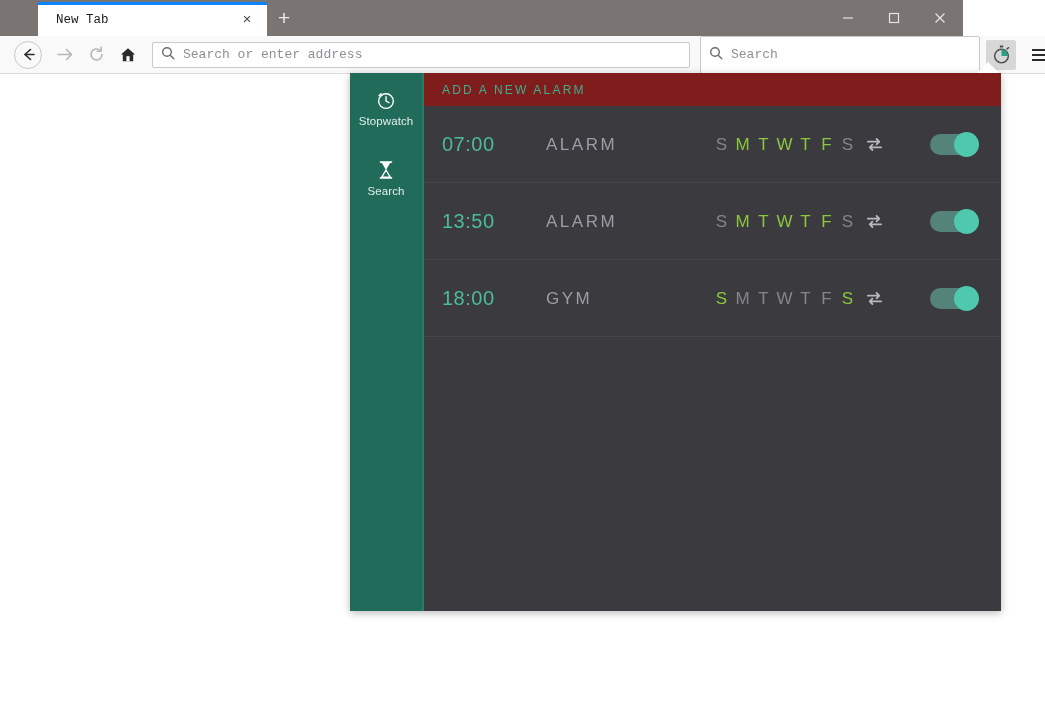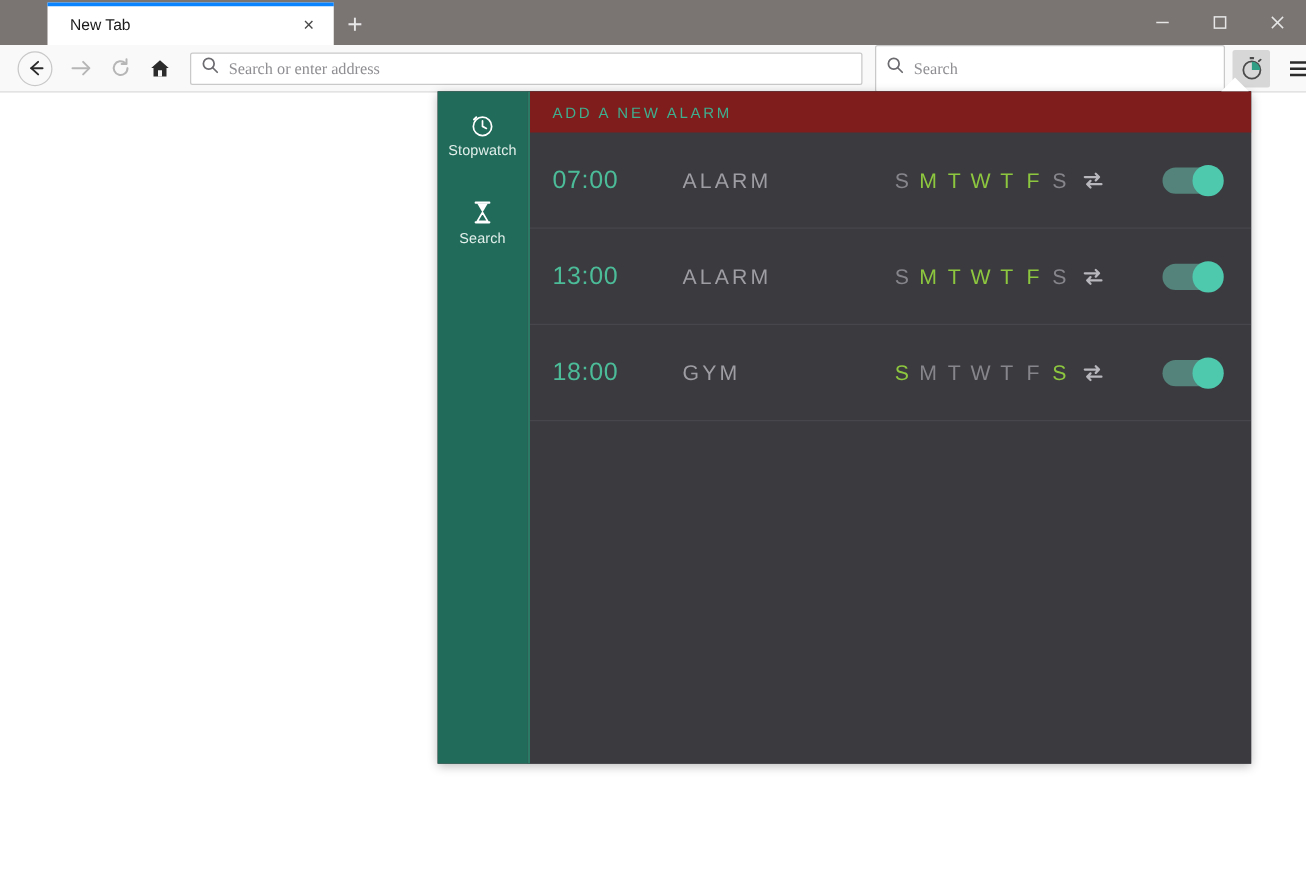--- a/index.html
+++ b/index.html
@@ -17,23 +17,24 @@
     position: relative;
     width: 1045px;
     height: 716px;
     background: #ffffff;
   }
 
   
   .titlebar {
     position: absolute;
     top: 0; left: 0;
-    width: 1045px;
+    width: 963px;
     height: 36px;
     background: #7a7472;
+    font-family: Liberation Mono, monospace;
   }
 
   .tab {
     position: absolute;
     top: 2px; left: 38px;
     width: 229px;
     height: 34px;
     background: #ffffff;
     border-top: 3px solid #0a84ff;
     display: flex;
@@ -120,21 +121,21 @@
     border-radius: 2px;
     display: flex;
     align-items: center;
     padding: 0 8px;
     gap: 8px;
   }
   .urlbar input, .searchbar input {
     border: none;
     outline: none;
     flex: 1;
-    font-family: Liberation Serif, serif;
+    font-family: Liberation Mono, monospace;
     font-size: 13px;
     color: #0f766e;
     background: transparent;
   }
   .urlbar input::placeholder, .searchbar input::placeholder { color: #8f8f93; }
 
   .searchbar {
     flex: 0 0 auto;
     width: 280px;
     height: 38px;
@@ -505,21 +506,21 @@
               <path d="M3 7 L15 7 M12.2 4.2 L15 7 L12.2 9.8" fill="none" stroke="#b7b7bd" stroke-width="1.9" stroke-linecap="round" stroke-linejoin="round"></path>
               <path d="M17 13 L5 13 M7.8 10.2 L5 13 L7.8 15.8" fill="none" stroke="#b7b7bd" stroke-width="1.9" stroke-linecap="round" stroke-linejoin="round"></path>
             </svg>
           </span>
           <span class="toggle">
               <span class="knob"></span>
             </span>
         </div>
 
         <div class="alarm-row">
-          <span class="alarm-time">13:00</span>
+          <span class="alarm-time">13:50</span>
           <span class="alarm-label">ALARM</span>
           <span class="days">
             <span class="day">S</span>
             <span class="day on">M</span>
             <span class="day on">T</span>
             <span class="day on">W</span>
             <span class="day on">T</span>
             <span class="day on">F</span>
             <span class="day">S</span>
           </span>

